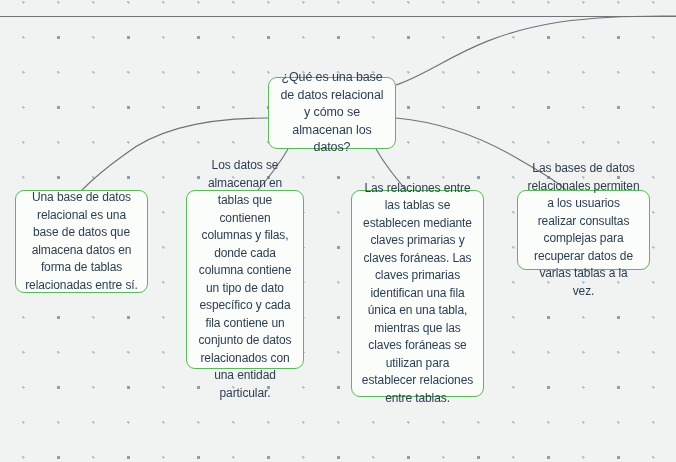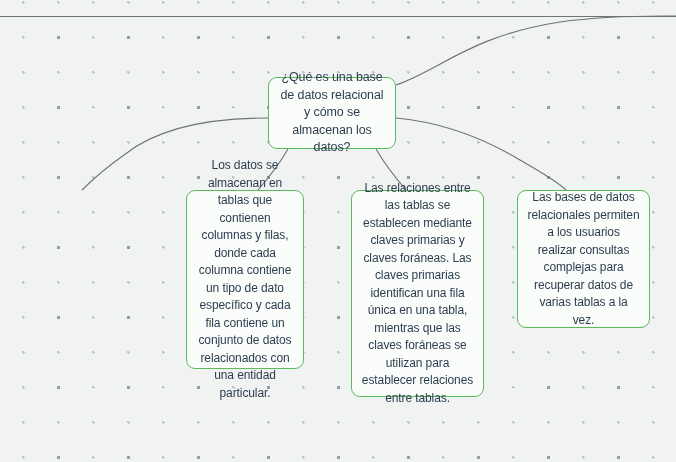--- a/index.html
+++ b/index.html
@@ -74,21 +74,21 @@
   .node-c3 {
     left: 351px;
     top: 190px;
     width: 133px;
     height: 207px;
   }
   .node-c4 {
     left: 517px;
     top: 190px;
     width: 133px;
-    height: 138px;
+    height: 80px;
   }
   .node-text {
     display: block;
     width: 100%;
   }
 </style>
 </head>
 <body>
 
 <div id="canvas">
@@ -102,20 +102,23 @@
       <path d="M 288,149 C 280,163 270,176 258,190"></path>
       <path d="M 376,149 C 384,163 394,176 406,190"></path>
       <path d="M 396,118 C 440,122 480,136 520,160 C 548,176 560,184 566,190"></path>
     </g>
   </svg>
 
   <div class="node node-root">
     <span class="node-text">¿Qué es una base de datos relacional y cómo se almacenan los datos?</span>
   </div>
 
+  <div class="node node-c1">
+    <span class="node-text">Una base de datos relacional es una base de datos que almacena datos en forma de tablas relacionadas entre sí.</span>
+  </div>
 
   <div class="node node-c2">
     <span class="node-text">Los datos se almacenan en tablas que contienen columnas y filas, donde cada columna contiene un tipo de dato específico y cada fila contiene un conjunto de datos relacionados con una entidad particular.</span>
   </div>
 
   <div class="node node-c3">
     <span class="node-text">Las relaciones entre las tablas se establecen mediante claves primarias y claves foráneas. Las claves primarias identifican una fila única en una tabla, mientras que las claves foráneas se utilizan para establecer relaciones entre tablas.</span>
   </div>
 
   <div class="node node-c4">

